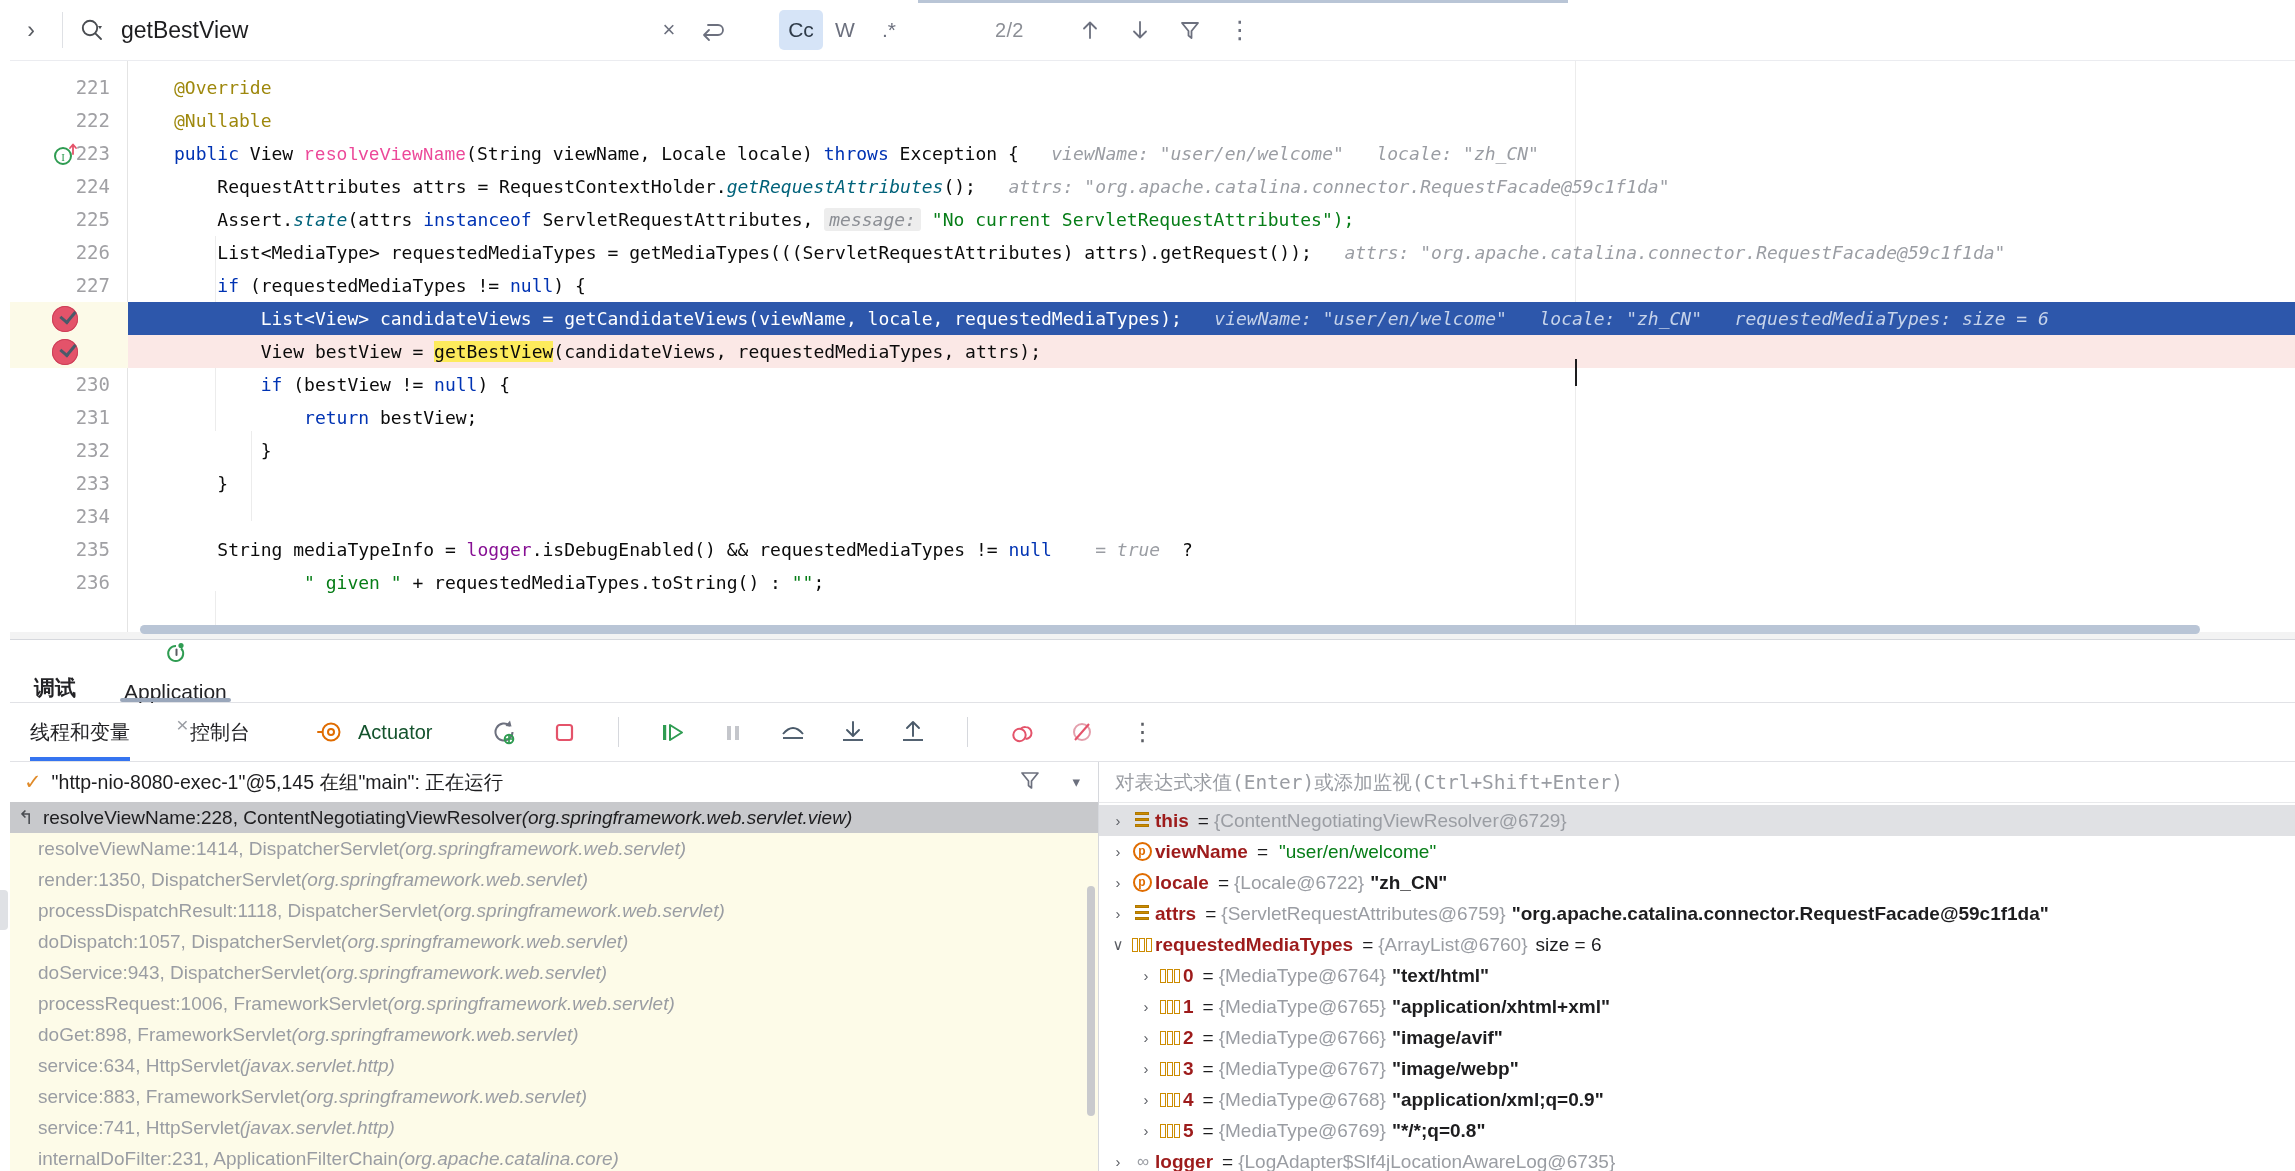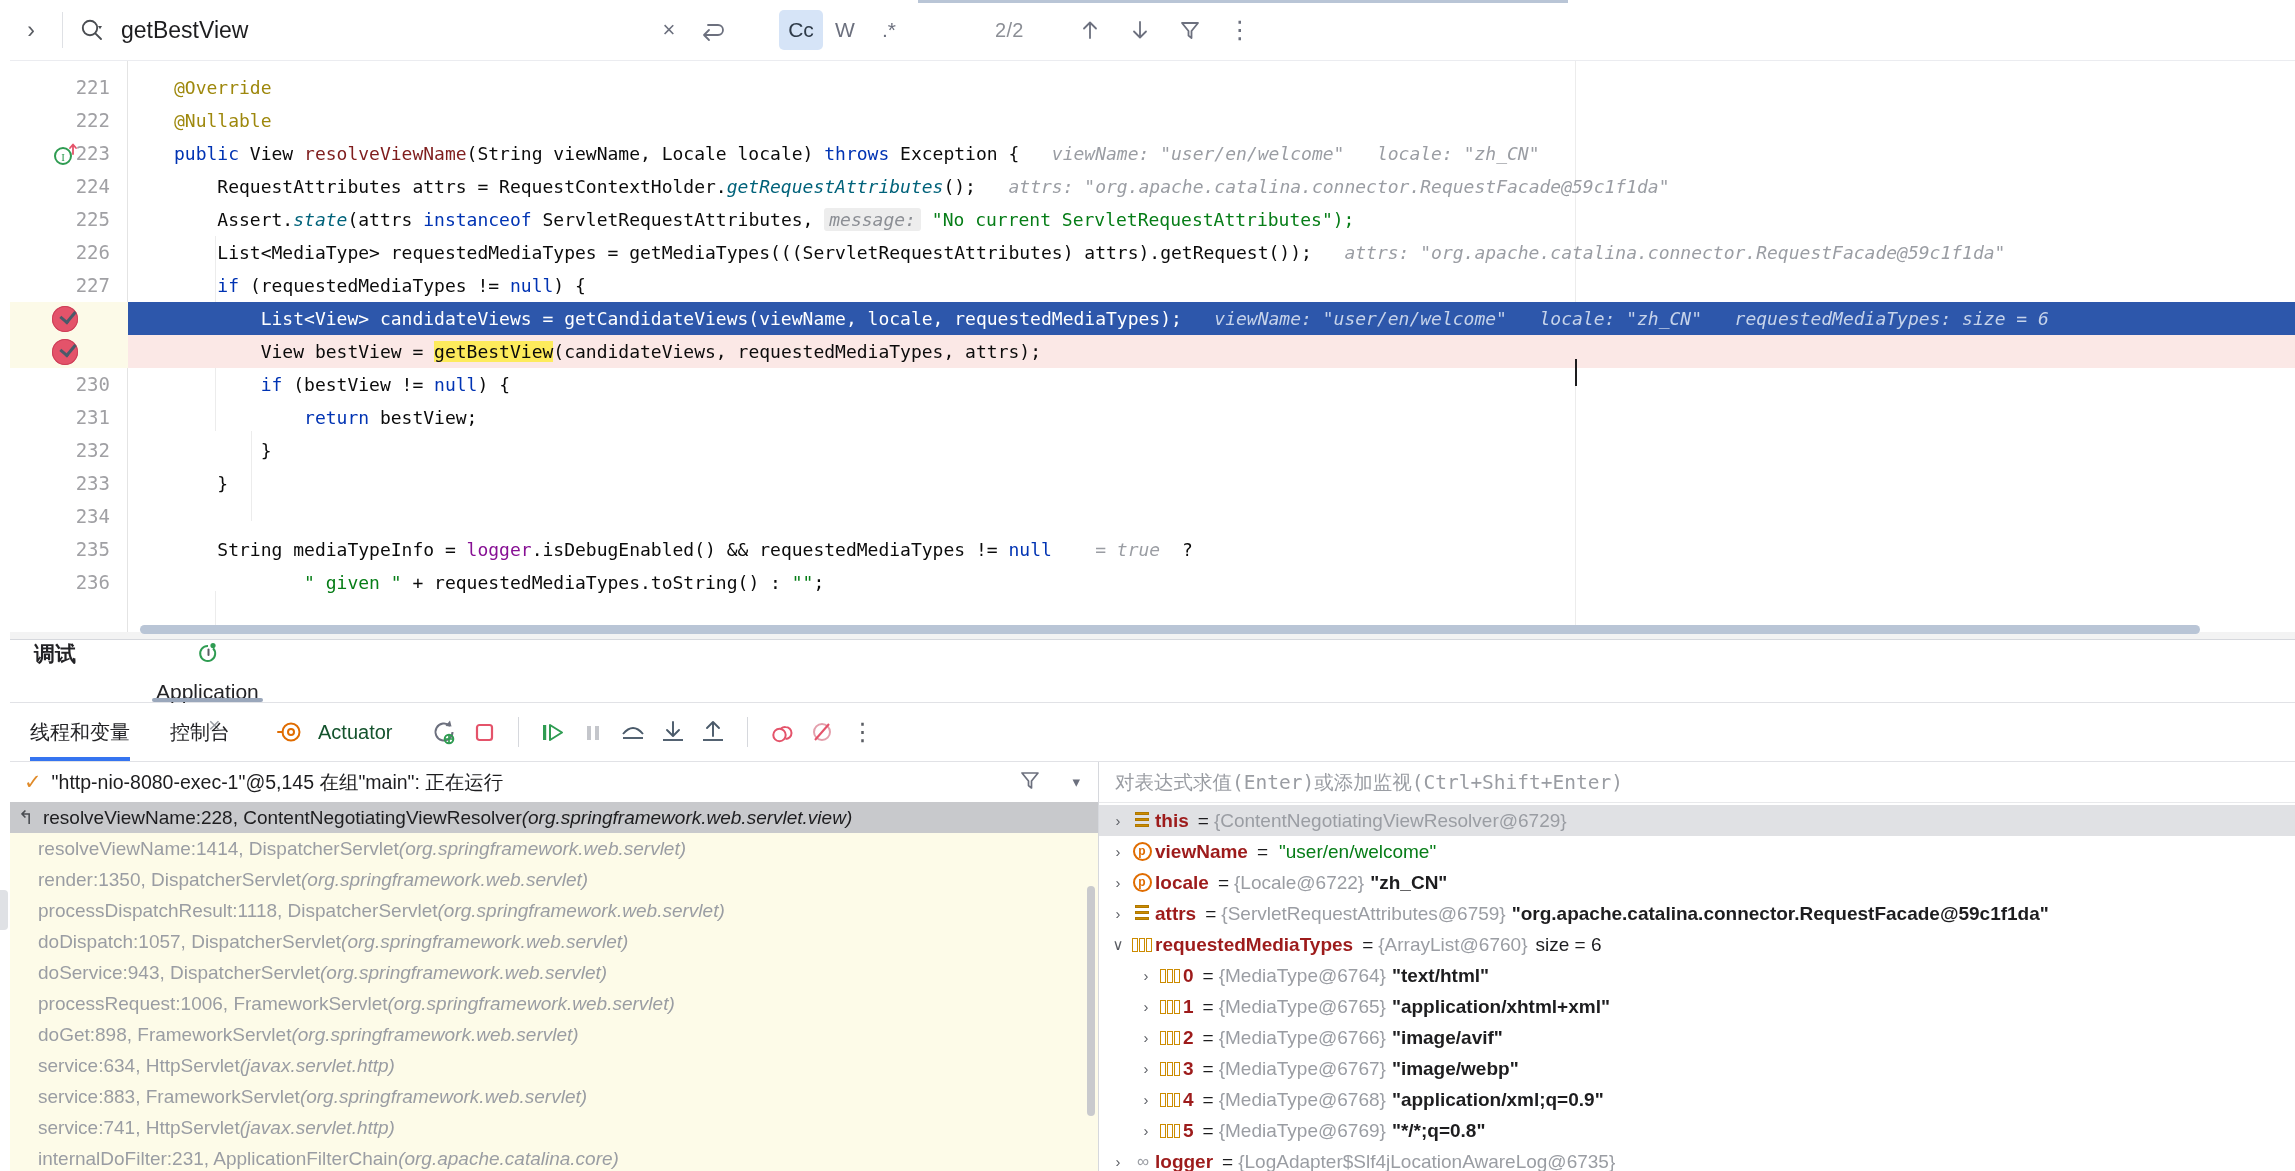--- a/index.html
+++ b/index.html
@@ -54,21 +54,21 @@
   }
   .row.cur{background:#2d57ab;}
   .row.cur .code{color:#ffffff;}
   .row.bphl{background:#fbe8e6;}
   .row.gutterhl .gbg{position:absolute;left:0;top:0;width:128px;height:33px;background:#fcfae8;}
   .row.nextline{background:#f3f3f3;}
 
   
   .kw{color:#0033b3;}
   .ann{color:#9e880d;}
-  .meth{color:#7f1d1d;}
+  .meth{color:#ec4899;font-family:Liberation Mono, monospace;}
   .methi{color:#00627a;font-style:italic;margin-top:12px;}
   .str{color:#067d17;}
   .fieldi{color:#871094;}
   .hl{background:#fdeb5c;color:#0b0b0b;}
 
   .hint{color:#9a9da3;font-style:italic;font-family:"DejaVu Sans Mono",monospace;}
   .row.cur .hint{color:#c6d3ea;}
   .hintbox{background:#ededed;color:#8b8e94;font-style:italic;padding:1px 5px;border-radius:3px;font-family:"DejaVu Sans Mono",monospace;}
 
   .bp{
@@ -82,28 +82,28 @@
   .runicon{position:absolute;left:52px;width:28px;height:26px;}
 
   .caret{position:absolute;width:2px;background:#1d1d1f;}
   .vguide{position:absolute;width:1px;background:#ececec;}
   .editor-hscroll{
     position:absolute;left:140px;bottom:5px;width:2060px;height:9px;background:#b9c5d6;border-radius:5px;
   }
 
   
   .debugpanel{flex:1 1 auto;background:#ffffff;display:flex;flex-direction:column;border-top:1px solid #d6d8dd;}
-  .dbg-tabs{height:62px;flex:0 0 62px;display:flex;align-items:flex-start;padding-left:34px;border-bottom:1px solid #e1e2e6;position:relative;gap:32px;}
+  .dbg-tabs{height:62px;flex:0 0 62px;display:flex;align-items:flex-end;padding-left:34px;border-bottom:1px solid #e1e2e6;position:relative;}
   .dbg-tabtitle{font-size:21px;font-weight:bold;color:#232326;margin-right:44px;}
   .dbg-tab{display:flex;align-items:center;gap:9px;height:62px;position:relative;padding:0 4px;flex-direction:column;}
   .dbg-tab .lbl{font-size:21px;color:#232326;}
   .dbg-tab .closex{color:#9a9da3;font-size:21px;margin-left:14px;}
   .dbg-tab .underline{position:absolute;left:0;right:0;bottom:0;height:4px;background:#9aa7bb;border-radius:2px;}
 
-  .dbg-toolbar{height:58px;flex:0 0 58px;display:flex;align-items:center;padding-left:30px;border-bottom:1px solid #e1e2e6;position:relative;}
+  .dbg-toolbar{height:58px;flex:0 0 58px;display:flex;align-items:center;padding-left:30px;border-bottom:1px solid #e1e2e6;position:relative;gap:20px;}
   .dbg-subtab{font-size:20px;color:#232326;margin-right:40px;position:relative;height:58px;display:flex;align-items:center;}
   .dbg-subtab .underline{position:absolute;left:0;right:0;bottom:0;height:4px;background:#3574f0;}
   .tb-item{display:flex;align-items:center;gap:8px;margin-right:18px;}
   .tb-item .lbl{font-size:20px;color:#14532d;}
   .tb-icon{width:40px;height:40px;display:flex;align-items:center;justify-content:center;}
   .tb-divider{width:1px;height:30px;background:#d6d8dd;margin:0 14px;}
 
   .dbg-body{flex:1 1 auto;display:flex;min-height:0;}
   .frames{width:1098px;flex:0 0 1098px;display:flex;flex-direction:column;border-right:1px solid #d6d8dd;background:#ffffff;}
   .thread-row{height:40px;flex:0 0 40px;display:flex;align-items:center;padding:0 0 0 24px;font-size:19.5px;color:#1d1d1f;position:relative;}

